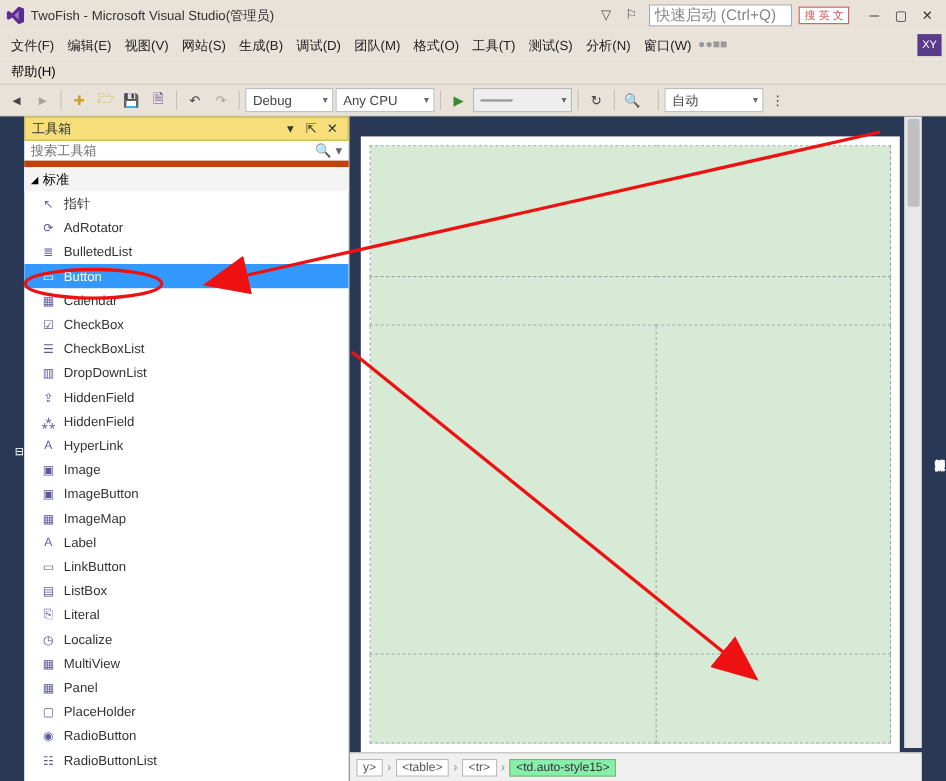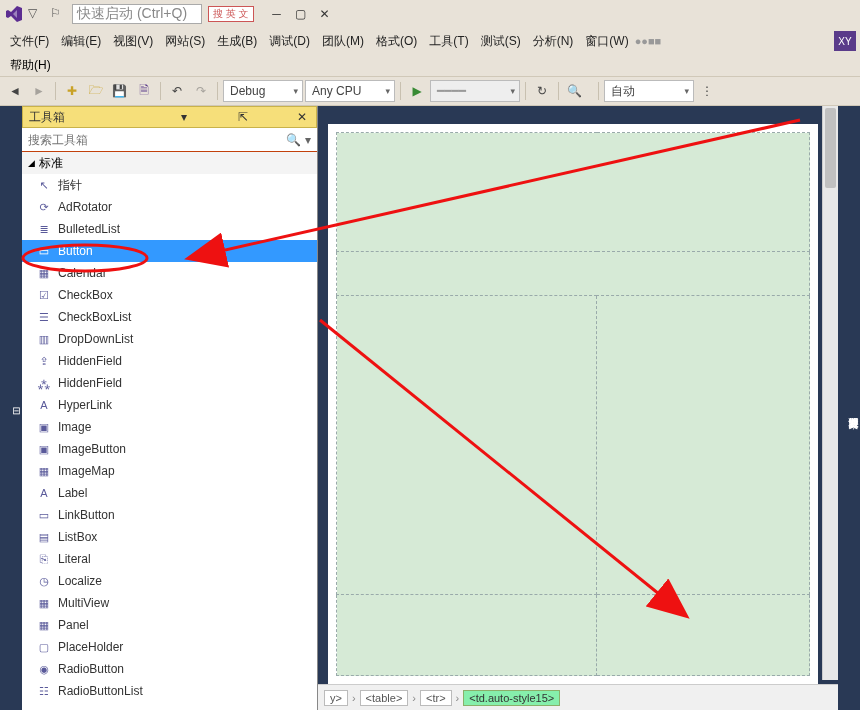--- a/index.html
+++ b/index.html
@@ -33,24 +33,24 @@
 .toolbar .tb-combo::after { content: "▾"; position: absolute; right: 4px; font-size: 9px; color: #666; }
 .toolbar .play-btn { color: #388a34; }
 
 
 .main { display: flex; height: calc(710px - 28px - 26px - 22px - 30px); background: #293955; }
 .left-gutter { width: 22px; background: #293955; color: #fff; font-size: 10px; writing-mode: vertical-rl; text-orientation: upright; padding-top: 4px; display:flex; flex-direction:column; gap:2px; align-items:center; }
 .right-gutter { width: 22px; background: #293955; color: #fff; font-size: 10px; writing-mode: vertical-rl; text-orientation: upright; padding-top: 4px; display:flex; flex-direction:column; gap:10px; align-items:center; }
 
 
 .toolbox { width: 296px; background: #fff; display: flex; flex-direction: column; border-right: 1px solid #888; }
-.toolbox-header { height: 22px; background: #f6df7a; border: 1px solid #c9b24a; display: flex; align-items: center; padding: 0 6px; font-size: 12px; color: #333; gap: 40px; }
+.toolbox-header { height: 22px; background: #f6df7a; border: 1px solid #c9b24a; display: flex; align-items: center; padding: 0 6px; font-size: 12px; color: #333; }
 .toolbox-header .hdr-title { flex: 1; }
 .toolbox-header .hdr-btn { width: 16px; height: 16px; display: flex; align-items: center; justify-content: center; color: #333; margin-left: 3px; }
-.toolbox-search { height: 24px; border-bottom: 1px solid #c2410c; display: flex; align-items: center; padding: 0 6px; font-size: 12px; }
+.toolbox-search { height: 24px; border-bottom: 6px solid #c2410c; display: flex; align-items: center; padding: 0 6px; font-size: 12px; }
 .toolbox-search input { flex: 1; border: none; outline: none; font-size: 12px; color: #444; }
 .toolbox-search .search-icon { color: #666; }
 .toolbox-category { height: 22px; background: #f4f4f4; display: flex; align-items: center; padding: 0 6px; font-size: 12px; }
 .toolbox-category .tri { margin-right: 4px; font-size: 9px; }
 .toolbox-list { flex: 1; overflow: hidden; }
 .tbx-item { height: 22px; display: flex; align-items: center; padding-left: 36px; font-size: 12px; color: #333; position: relative; }
 .tbx-item.selected { background: #3399ff; color: #fff; }
 .tbx-item.selected .tbx-icon { color: #fff; }
 .tbx-icon { position: absolute; left: 14px; width: 16px; height: 16px; display: flex; align-items: center; justify-content: center; color: #5a5a9a; font-size: 11px; }
 
@@ -70,20 +70,21 @@
 .anno { position: absolute; left: 0; top: 0; width: 860px; height: 710px; pointer-events: none; }
 </style>
 </head>
 <body>
 
 <div class="titlebar">
   <svg class="vs-logo" viewBox="0 0 16 16">
       <path fill="#5c2d91" d="M11 0l5 2v12l-5 2-6-6-3 2-2-1V5l2-1 3 2 6-6z"></path>
       <path fill="#fff" d="M11 4v8L7 8z" opacity=".4"></path>
     </svg>
+  <span class="title-text">TwoFish - Microsoft Visual Studio(管理员)</span>
   <div class="ime-group">
     <span class="ime-icon">▽</span>
     <span class="ime-icon">⚐</span>
     <span class="quicklaunch">快速启动 (Ctrl+Q)</span>
     <span class="ime-badge">搜 英 文</span>
   </div>
   <div class="win-controls">
     <span class="win-btn">─</span>
     <span class="win-btn">▢</span>
     <span class="win-btn">✕</span>

